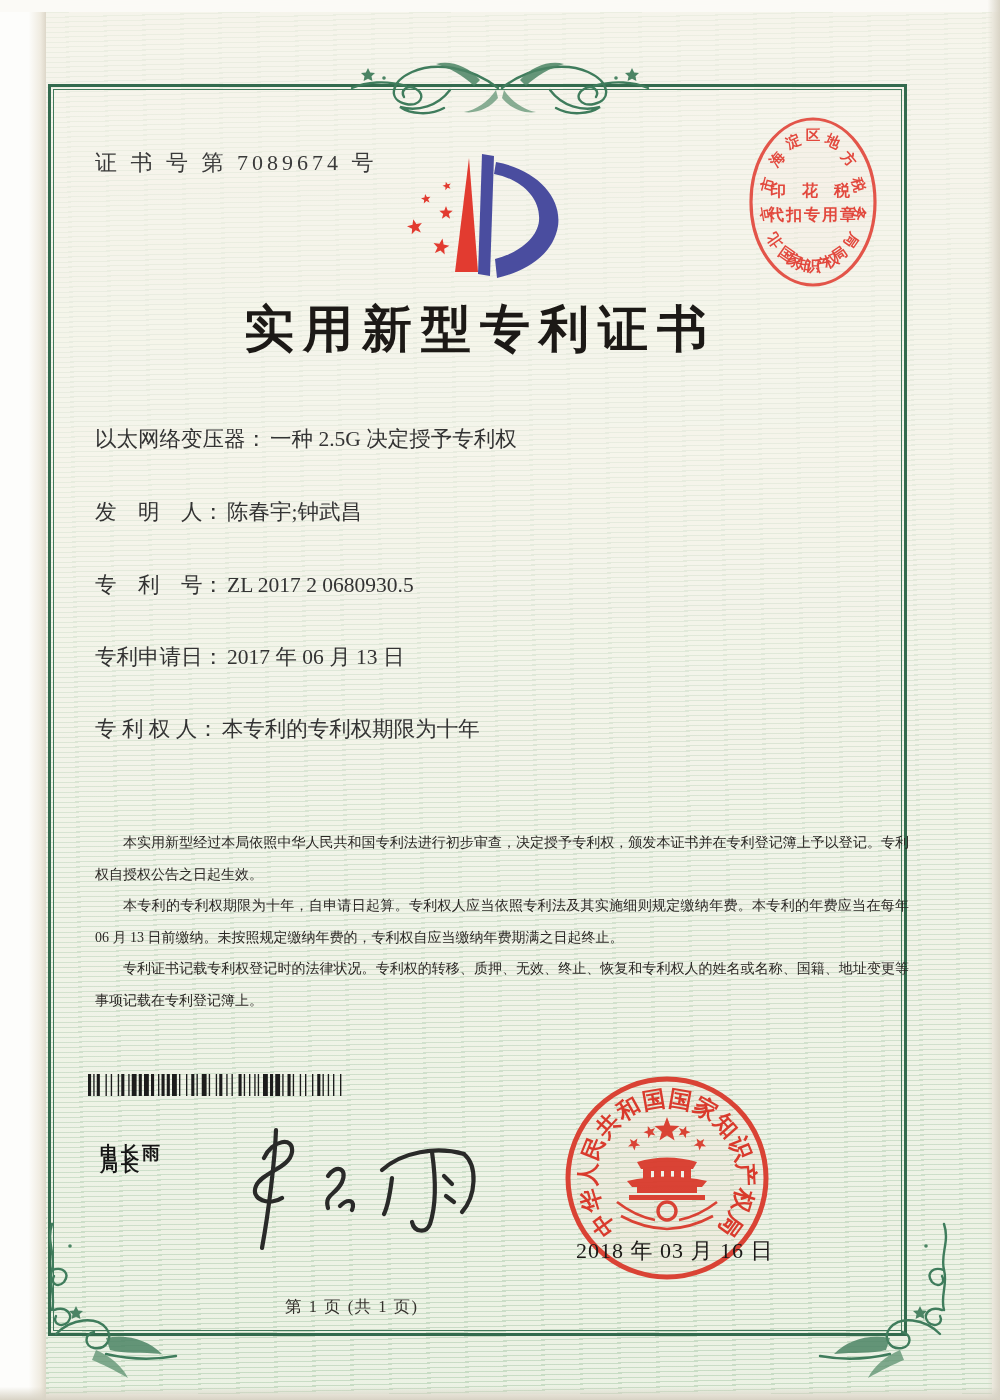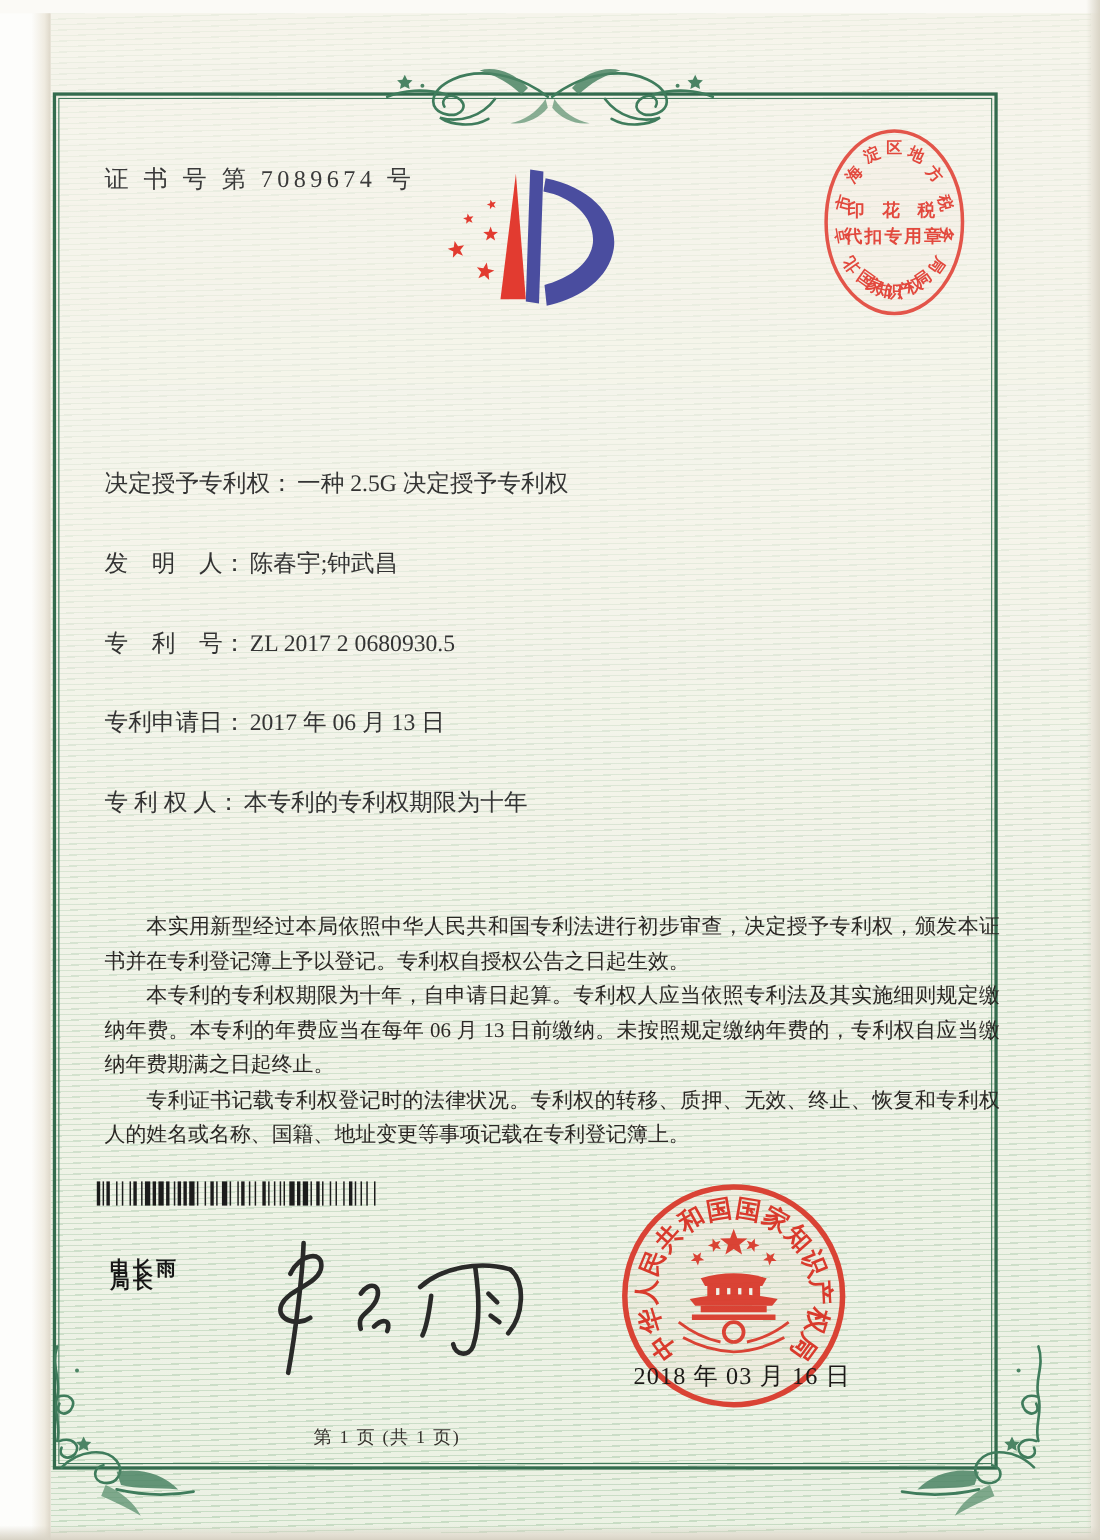--- a/index.html
+++ b/index.html
@@ -23,21 +23,21 @@
   
   .frame{position:absolute;left:48px;top:84px;width:859px;height:1252px;box-sizing:border-box;
          border:3.5px solid #336b4e;}
   .frame-inner{position:absolute;inset:2px;border:1px solid #417a5c;}
   
   .cert-no{position:absolute;left:95px;top:148px;font-size:22px;letter-spacing:4px;color:#3a3a3a;text-align:right;}
   .title{position:absolute;left:130px;top:296px;width:700px;text-align:center;
          font-size:50px;font-weight:700;letter-spacing:9px;color:#1c1916;}
   .field{position:absolute;left:95px;font-size:21.5px;color:#333;white-space:nowrap;}
   .fvalue{margin-left:3px;}
-  .paras{position:absolute;left:95px;top:827px;width:814px;font-size:19px;line-height:31.5px;
+  .paras{position:absolute;left:95px;top:827px;width:814px;font-size:14px;line-height:31.5px;
          color:#2a2724;text-align:justify;}
   .paras p{margin:0;text-indent:2em;}
   .official{position:absolute;left:100px;font-family:"Liberation Sans","DejaVu Sans",sans-serif;
             font-weight:600;font-size:18px;letter-spacing:3px;color:#161616;}
   .seal-date{position:absolute;left:576px;top:1236px;font-size:22px;letter-spacing:1px;color:#1c1a18;z-index:6;}
   .footer{position:absolute;left:285px;top:1296px;width:300px;
           font-size:16.5px;letter-spacing:1.5px;color:#34312c;}
   svg{position:absolute;overflow:visible;}
   svg text{font-family:"Liberation Serif","DejaVu Serif",serif;}
   .green-stroke{stroke:#3f7c5c;stroke-width:2.4;fill:none;stroke-linecap:round;}
@@ -106,23 +106,24 @@
         <text transform="translate(-9.3,62.7) rotate(11.7)" text-anchor="middle" dominant-baseline="central" font-size="15" fill="#e2483d" font-weight="600">知</text>
         <text transform="translate(0.0,64.0) rotate(0.0)" text-anchor="middle" dominant-baseline="central" font-size="15" fill="#e2483d" font-weight="600">识</text>
         <text transform="translate(9.3,62.7) rotate(-11.7)" text-anchor="middle" dominant-baseline="central" font-size="15" fill="#e2483d" font-weight="600">产</text>
         <text transform="translate(18.2,58.8) rotate(-23.3)" text-anchor="middle" dominant-baseline="central" font-size="15" fill="#e2483d" font-weight="600">权</text>
         <text transform="translate(26.4,52.4) rotate(-35.0)" text-anchor="middle" dominant-baseline="central" font-size="15" fill="#e2483d" font-weight="600">局</text>
       </g>
     <text x="0" y="-6" text-anchor="middle" font-size="16" font-weight="600" letter-spacing="6" fill="#e2483d">印 花 税</text>
     <text x="0" y="18" text-anchor="middle" font-size="16" font-weight="600" letter-spacing="2" fill="#e2483d">代扣专用章</text>
   </svg>
 
+  <div class="title">实用新型专利证书</div>
 
   <div class="field" style="top:424px">
-    <span class="flabel">决定授予专利权：</span><span class="fvalue">一种 2.5G 决定授予专利权</span>
+    <span class="flabel">以太网络变压器：</span><span class="fvalue">一种 2.5G 决定授予专利权</span>
   </div>
   <div class="field" style="top:497px">
     <span class="flabel">发　明　人：</span><span class="fvalue">陈春宇;钟武昌</span>
   </div>
   <div class="field" style="top:570px">
     <span class="flabel">专　利　号：</span><span class="fvalue">ZL 2017 2 0680930.5</span>
   </div>
   <div class="field" style="top:642px">
     <span class="flabel">专利申请日：</span><span class="fvalue">2017 年 06 月 13 日</span>
   </div>

